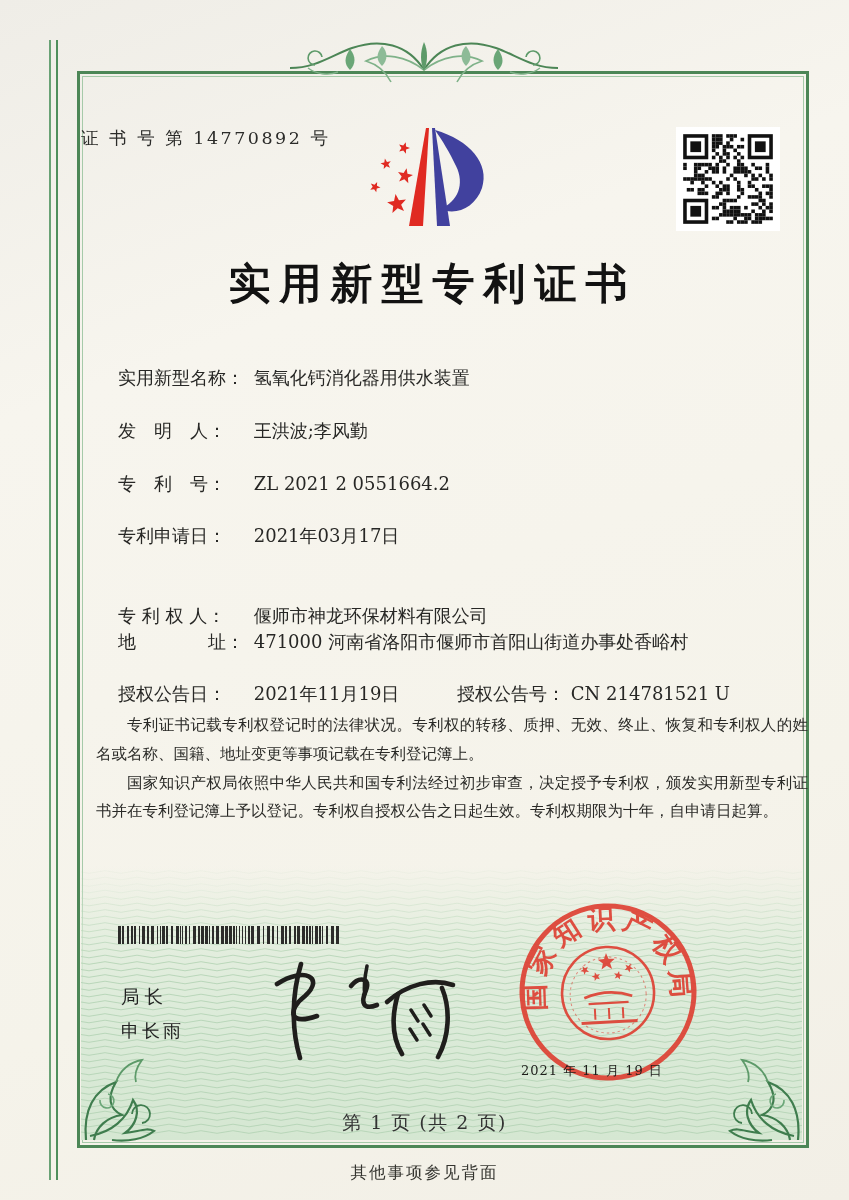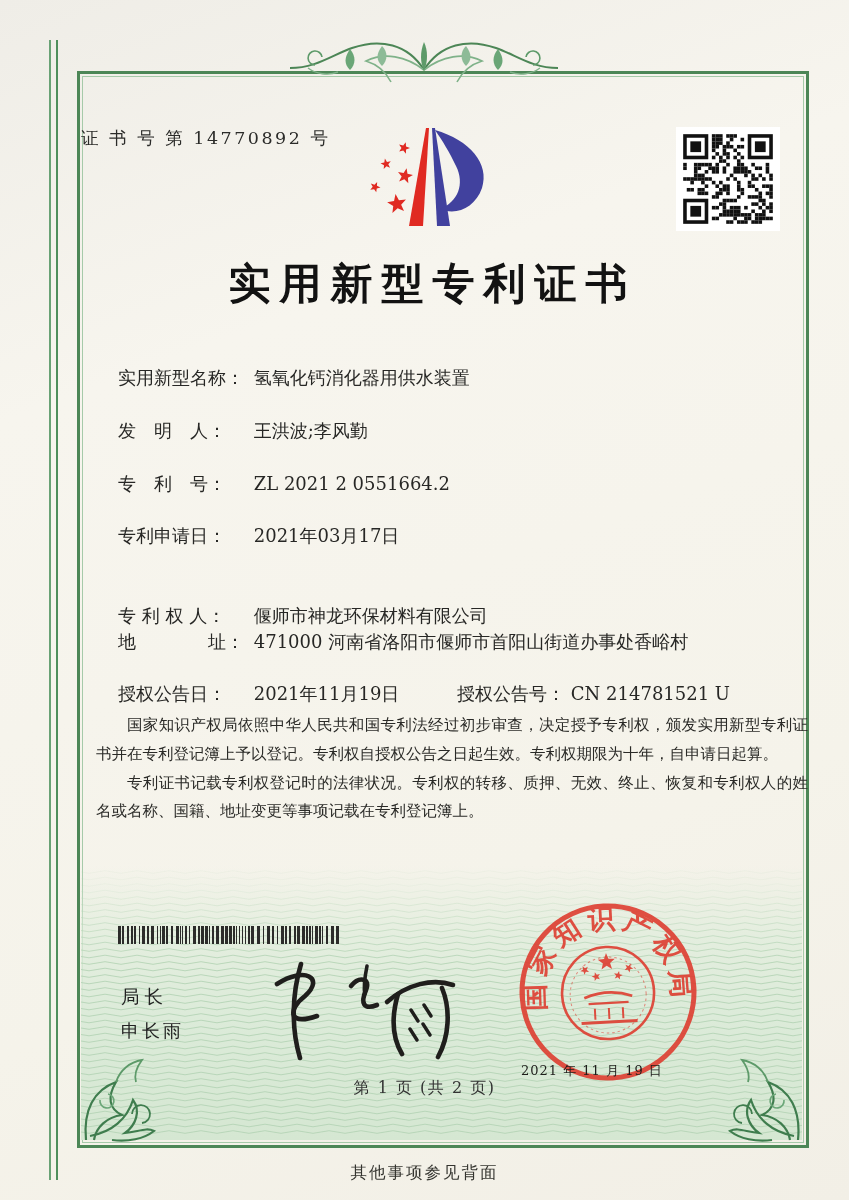--- a/index.html
+++ b/index.html
@@ -23,21 +23,21 @@
   .row{position:absolute;left:118px;font-size:18px;white-space:nowrap;color:#272725;}
   .row .lbl{display:inline-block;min-width:126px;}
   .row .val{margin-left:4px;}
   .grant2{margin-left:52px;}
   .paras{position:absolute;left:96px;top:711px;width:712px;font-size:15.5px;line-height:28.8px;
          text-align:justify;color:#2a2a27;}
   .paras p{margin:0;text-indent:2em;}
   .director-title{position:absolute;left:121px;top:984px;font-size:18.5px;letter-spacing:5px;color:#222;}
   .director-name{position:absolute;left:121px;top:1019px;font-size:18px;letter-spacing:3px;color:#222;}
   .seal-date{position:absolute;left:521px;top:1062px;font-size:13px;letter-spacing:1px;color:#1e1d1b;}
-  .page-info{position:absolute;left:0;right:0;top:1078px;text-align:center;font-size:16px;letter-spacing:1.5px;color:#333;}
+  .page-info{position:absolute;left:0;right:0;top:1110px;text-align:center;font-size:19px;letter-spacing:1.5px;color:#333;}
   .back-note{position:absolute;left:0;right:0;top:1162px;text-align:center;font-size:16.5px;letter-spacing:2px;color:#34342f;}
   .abs{position:absolute;}
 </style>
 </head>
 <body>
 
 <div class="page">
 
   <div class="edge-stripe"></div>
   <div class="frame">
@@ -380,22 +380,22 @@
   <div class="row" style="top:682px;">
     <span class="lbl">授权公告日：</span>
     <span class="val">2021年11月19日</span>
     <span class="grant2">
       <span>授权公告号：</span>
       <span>CN 214781521 U</span>
     </span>
   </div>
 
   <div class="paras">
+    <p>专利证书记载专利权登记时的法律状况。专利权的转移、质押、无效、终止、恢复和专利权人的姓名或名称、国籍、地址变更等事项记载在专利登记簿上。</p>
     <p>国家知识产权局依照中华人民共和国专利法经过初步审查，决定授予专利权，颁发实用新型专利证书并在专利登记簿上予以登记。专利权自授权公告之日起生效。专利权期限为十年，自申请日起算。</p>
-    <p>专利证书记载专利权登记时的法律状况。专利权的转移、质押、无效、终止、恢复和专利权人的姓名或名称、国籍、地址变更等事项记载在专利登记簿上。</p>
   </div>
 
   <svg id="barcode" class="abs" style="left:118px;top:926px;" width="224" height="18" viewBox="0 0 224 18">
       <rect x="0" y="0" width="3" height="18" fill="#2c2c2a"></rect>
       <rect x="4" y="0" width="2" height="18" fill="#2c2c2a"></rect>
       <rect x="9" y="0" width="2" height="18" fill="#2c2c2a"></rect>
       <rect x="13" y="0" width="2" height="18" fill="#2c2c2a"></rect>
       <rect x="16" y="0" width="2" height="18" fill="#2c2c2a"></rect>
       <rect x="21" y="0" width="1" height="18" fill="#2c2c2a"></rect>
       <rect x="24" y="0" width="3" height="18" fill="#2c2c2a"></rect>

